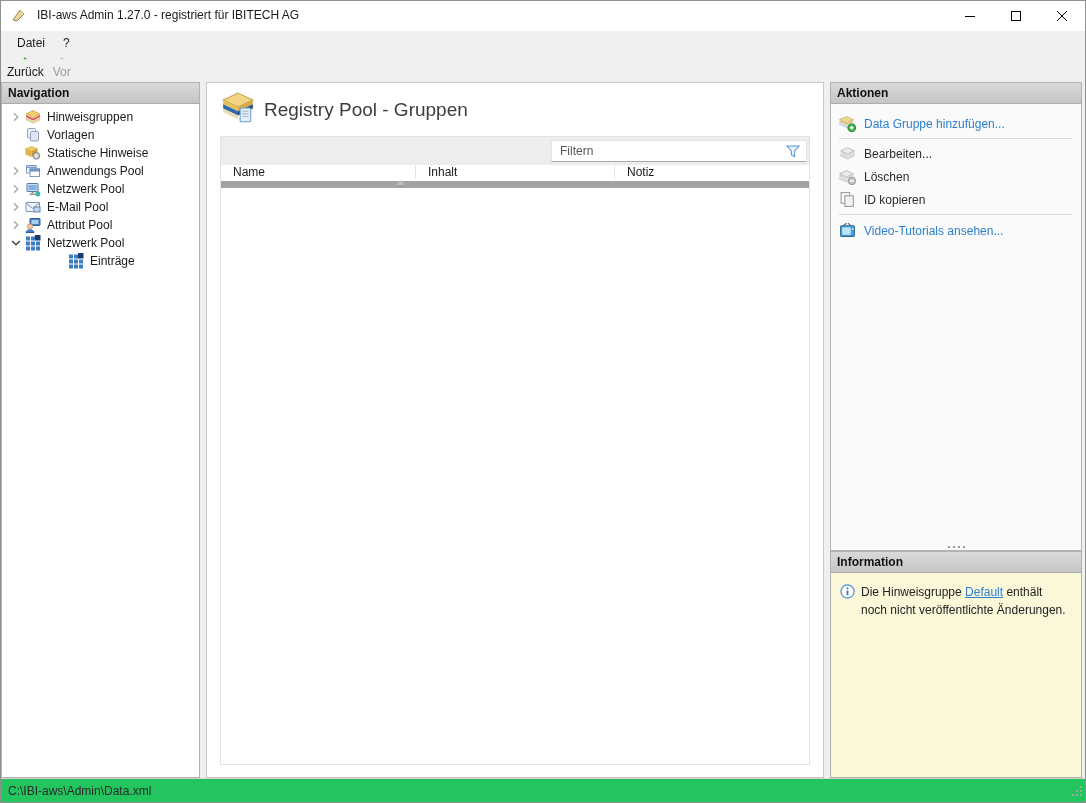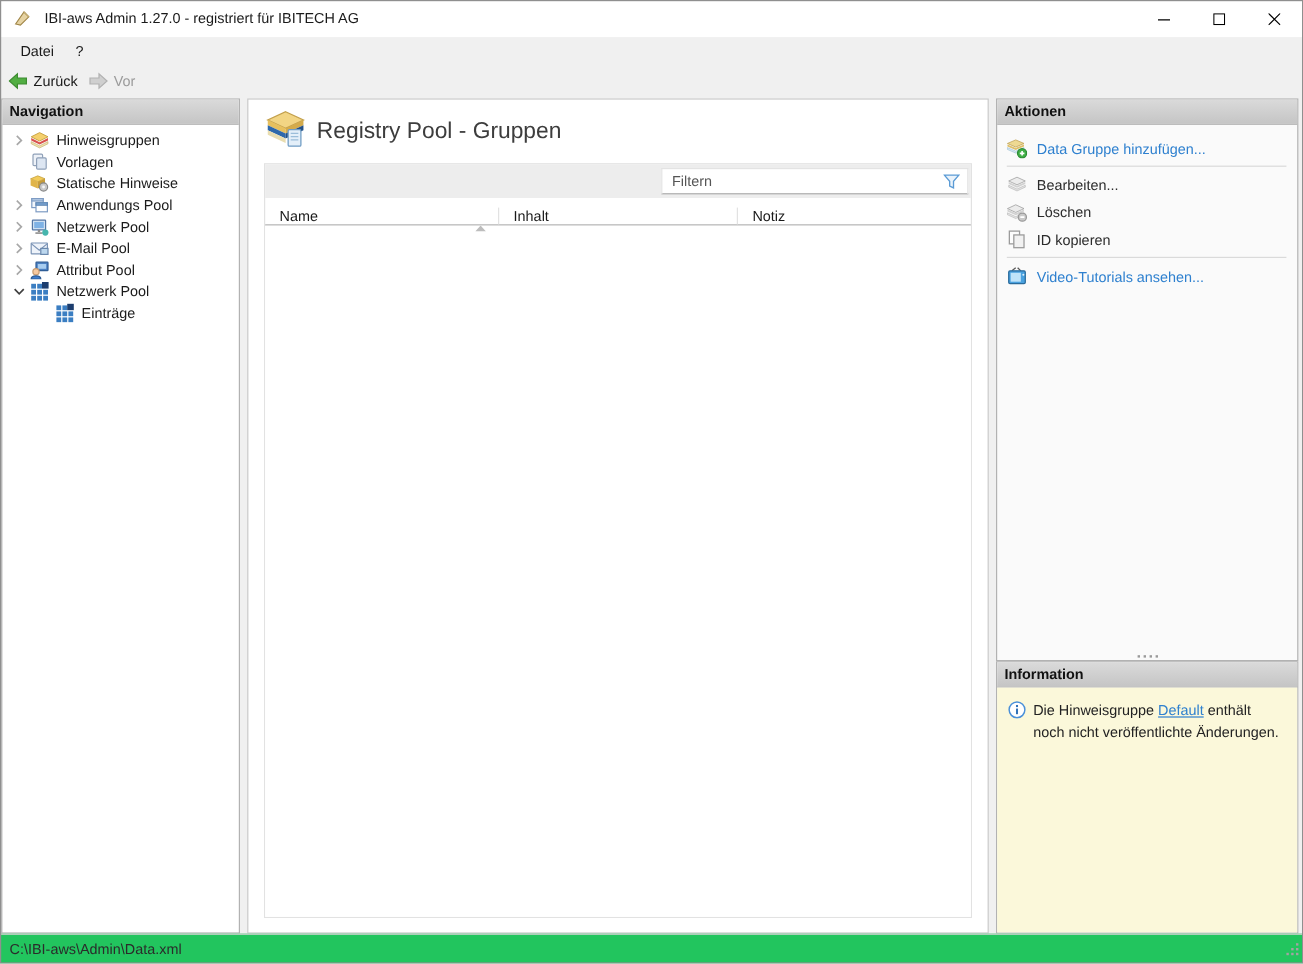--- a/index.html
+++ b/index.html
@@ -16,45 +16,45 @@
   .titlebar { position:absolute; left:0; top:0; width:100%; height:31px; background:#ffffff; }
   .app-icon { position:absolute; left:11px; top:7px; width:16px; height:16px; }
   .title-text { position:absolute; left:37px; top:0; line-height:31px; white-space:nowrap; }
   .win-controls { position:absolute; right:1px; top:1px; height:30px; display:flex; }
   .win-btn { width:46px; height:30px; display:flex; align-items:center; justify-content:center; cursor:default; }
 
   
   .menubar { position:absolute; left:0; top:31px; width:100%; height:24px; background:#f0f0f0; display:flex; align-items:center; padding-left:8px; }
   .menu-item { padding:0 9px; line-height:24px; }
   .toolbar { position:absolute; left:0; top:55px; width:100%; height:25px; background:#f0f0f0; display:flex; align-items:center; padding-left:5px; }
-  .tool-btn { display:flex; align-items:center; gap:5px; padding:0 7px 0 2px; height:22px; }
+  .tool-btn { display:flex; align-items:center; gap:5px; padding:0 7px 0 2px; height:22px;flex-direction:column; }
   .tool-btn .tool-label { color:#1a1a1a; }
   .tool-btn.disabled .tool-label { color:#9b9b9b; }
 
   
   .panel { position:absolute; background:#fff; border:1px solid #b2b2b2; }
   .panel-header { height:21px; line-height:20px; background:linear-gradient(#dadada,#c5c5c5); border-bottom:1px solid #adadad; font-weight:bold; padding-left:6px; color:#111; }
 
   #nav-panel { left:1px; top:82px; width:199px; height:696px; }
   .tree { padding-top:4px; }
   .tree-row { height:18px; display:flex; align-items:center; padding-left:4px; cursor:default; white-space:nowrap; }
-  .tree-row.child { padding-left:25px; }
+  .tree-row.child { padding-left:25px;margin-left:22px; }
   .tree-row.selected { background:#cbe6f7; }
   .chev { flex:0 0 19px; width:19px; display:flex; align-items:center; justify-content:center; }
   .ticon { flex:0 0 16px; width:16px; height:16px; margin-right:6px; display:flex; align-items:center; justify-content:center; }
 
   #main-panel { left:206px; top:82px; width:618px; height:696px; border-color:#c8c8c8; }
   .main-header-icon { position:absolute; left:14px; top:8px; }
   .main-title { position:absolute; left:57px; top:0; height:52px; line-height:54px; font-size:19px; color:#3d3d3d; white-space:nowrap; }
   .listbox { position:absolute; left:13px; top:53px; right:13px; bottom:12px; border:1px solid #e2e2e2; background:#fff; }
   .filterbar { height:28px; background:#ededed; position:relative; }
   .filter-input { position:absolute; top:3px; right:2px; width:256px; height:22px; background:#fff; border:1px solid #e3e3e3; border-bottom:1px solid #a9a9a9; padding:0 26px 0 8px; font-family:inherit; font-size:12px; color:#444; outline:none; }
   .filter-input::placeholder { color:#555; opacity:1; }
   .filter-funnel { position:absolute; top:8px; right:9px; }
-  .thead { display:flex; height:23px; align-items:flex-end; border-bottom:1px solid #a3a3a3; }
+  .thead { display:flex; height:23px; align-items:flex-start; border-bottom:7px solid #a3a3a3; }
   .th { display:flex; align-items:center; padding-left:12px; position:relative; }
   .th-name  { width:195px; border-right:1px solid #e2e2e2; }
   .th-inhalt{ width:199px; border-right:1px solid #e2e2e2; }
   .th-notiz { flex:1; }
   .sort-arrow { position:absolute; right:10px; top:9px; }
   .tbody { height:calc(100% - 51px); background:#fff; }
 
   #actions-panel { left:830px; top:82px; width:252px; height:469px; background:#fafafa; }
   .actions-list { padding-top:8px; }
   .action-item { display:flex; align-items:center; gap:8px; height:23px; padding-left:8px; cursor:default; white-space:nowrap; }

